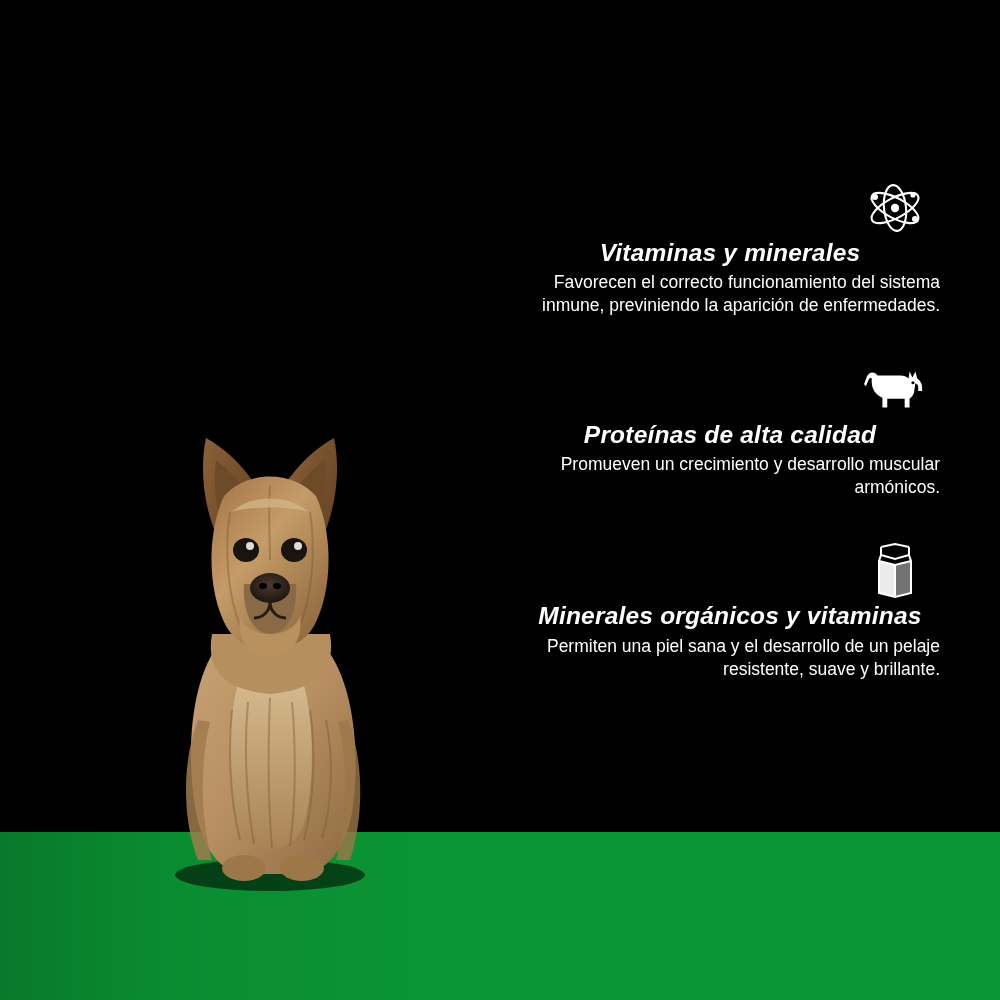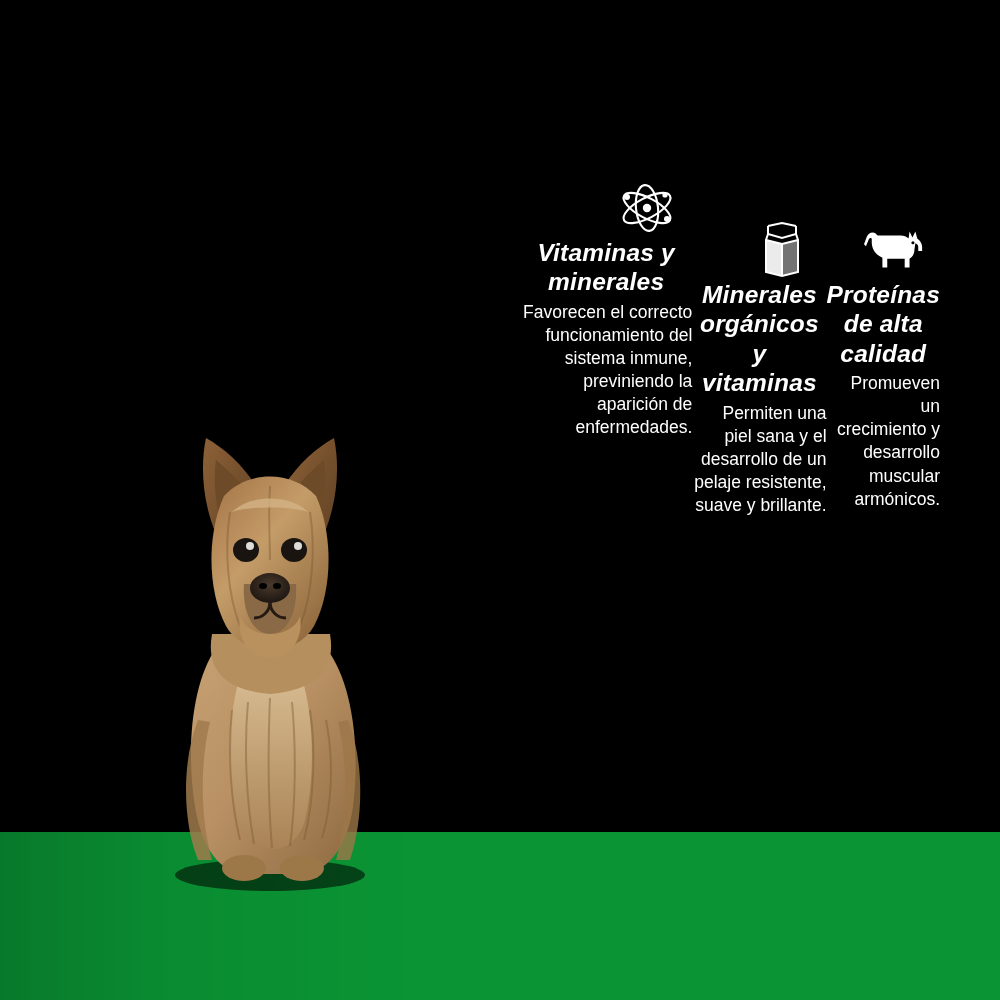--- a/index.html
+++ b/index.html
@@ -47,21 +47,21 @@
     pointer-events: none;
   }
 
   
   .features {
     position: absolute;
     left: 520px;
     top: 178px;
     width: 420px;
     display: flex;
-    flex-direction: row;
+    flex-direction: column;
   }
   .feature {
     display: flex;
     flex-direction: column;
     align-items: flex-end;
     text-align: center;
     color: #ffffff;
   }
   .feature + .feature { margin-top: 42px; }
 
@@ -216,46 +216,46 @@
           <circle cx="29" cy="25" r="4.2" fill="#ffffff"></circle>
           <circle cx="9" cy="14" r="3" fill="#ffffff"></circle>
           <circle cx="49" cy="36" r="3" fill="#ffffff"></circle>
           <circle cx="47" cy="12" r="2.6" fill="#ffffff"></circle>
         </svg>
       </div>
       <div class="feature-title">Vitaminas y minerales</div>
       <div class="feature-desc">Favorecen el correcto funcionamiento del sistema inmune, previniendo la aparición de enfermedades.</div>
     </div>
 
+    <div class="feature f1">
+      <div class="feature-icon">
+        <svg width="64" height="44" viewBox="0 0 64 44" xmlns="http://www.w3.org/2000/svg">
+          <path fill="#ffffff" d="M47 3 L50 9 L53 3 L55 10 C58 12 60 15 60 19 L60 23 L56 23
+            L56 19 C56 17 55 16 53 15 L52 22 C52 26 50 29 47 31 L47 40 L42 40 L42 31
+            L24 31 L24 40 L19 40 L19 30 C12 27 8 21 8 14 L8 11 C8 9 6 9 5 11 L2 18 L0 16
+            L3 8 C5 4 9 3 12 5 L14 7 L38 7 C41 7 44 8 46 10 Z"></path>
+          <circle cx="50.5" cy="14.5" r="1.6" fill="#000000"></circle>
+        </svg>
+      </div>
+      <div class="feature-title">Proteínas de alta calidad</div>
+      <div class="feature-desc">Promueven un crecimiento y desarrollo muscular armónicos.</div>
+    </div>
+
     <div class="feature f2">
       <div class="feature-icon">
         <svg width="48" height="56" viewBox="0 0 48 56" xmlns="http://www.w3.org/2000/svg">
           <g fill="none" stroke="#ffffff" stroke-width="2">
             <path d="M10 4 L24 1 L38 4"></path>
             <path d="M10 4 L10 12 L24 16 L38 12 L38 4"></path>
             <path d="M10 12 L8 18 L8 50 L24 54 L40 50 L40 18 L38 12"></path>
             <path d="M8 18 L24 22 L40 18"></path>
             <path d="M24 22 L24 54"></path>
           </g>
           <path d="M8 18 L24 22 L24 54 L8 50 Z" fill="#ffffff" opacity="0.92"></path>
           <path d="M24 22 L40 18 L40 50 L24 54 Z" fill="#ffffff" opacity="0.45"></path>
         </svg>
       </div>
       <div class="feature-title">Minerales orgánicos y vitaminas</div>
       <div class="feature-desc">Permiten una piel sana y el desarrollo de un pelaje resistente, suave y brillante.</div>
     </div>
 
-    <div class="feature f1">
-      <div class="feature-icon">
-        <svg width="64" height="44" viewBox="0 0 64 44" xmlns="http://www.w3.org/2000/svg">
-          <path fill="#ffffff" d="M47 3 L50 9 L53 3 L55 10 C58 12 60 15 60 19 L60 23 L56 23
-            L56 19 C56 17 55 16 53 15 L52 22 C52 26 50 29 47 31 L47 40 L42 40 L42 31
-            L24 31 L24 40 L19 40 L19 30 C12 27 8 21 8 14 L8 11 C8 9 6 9 5 11 L2 18 L0 16
-            L3 8 C5 4 9 3 12 5 L14 7 L38 7 C41 7 44 8 46 10 Z"></path>
-          <circle cx="50.5" cy="14.5" r="1.6" fill="#000000"></circle>
-        </svg>
-      </div>
-      <div class="feature-title">Proteínas de alta calidad</div>
-      <div class="feature-desc">Promueven un crecimiento y desarrollo muscular armónicos.</div>
-    </div>
-
   </div>
 </div>
 
 </body></html>

